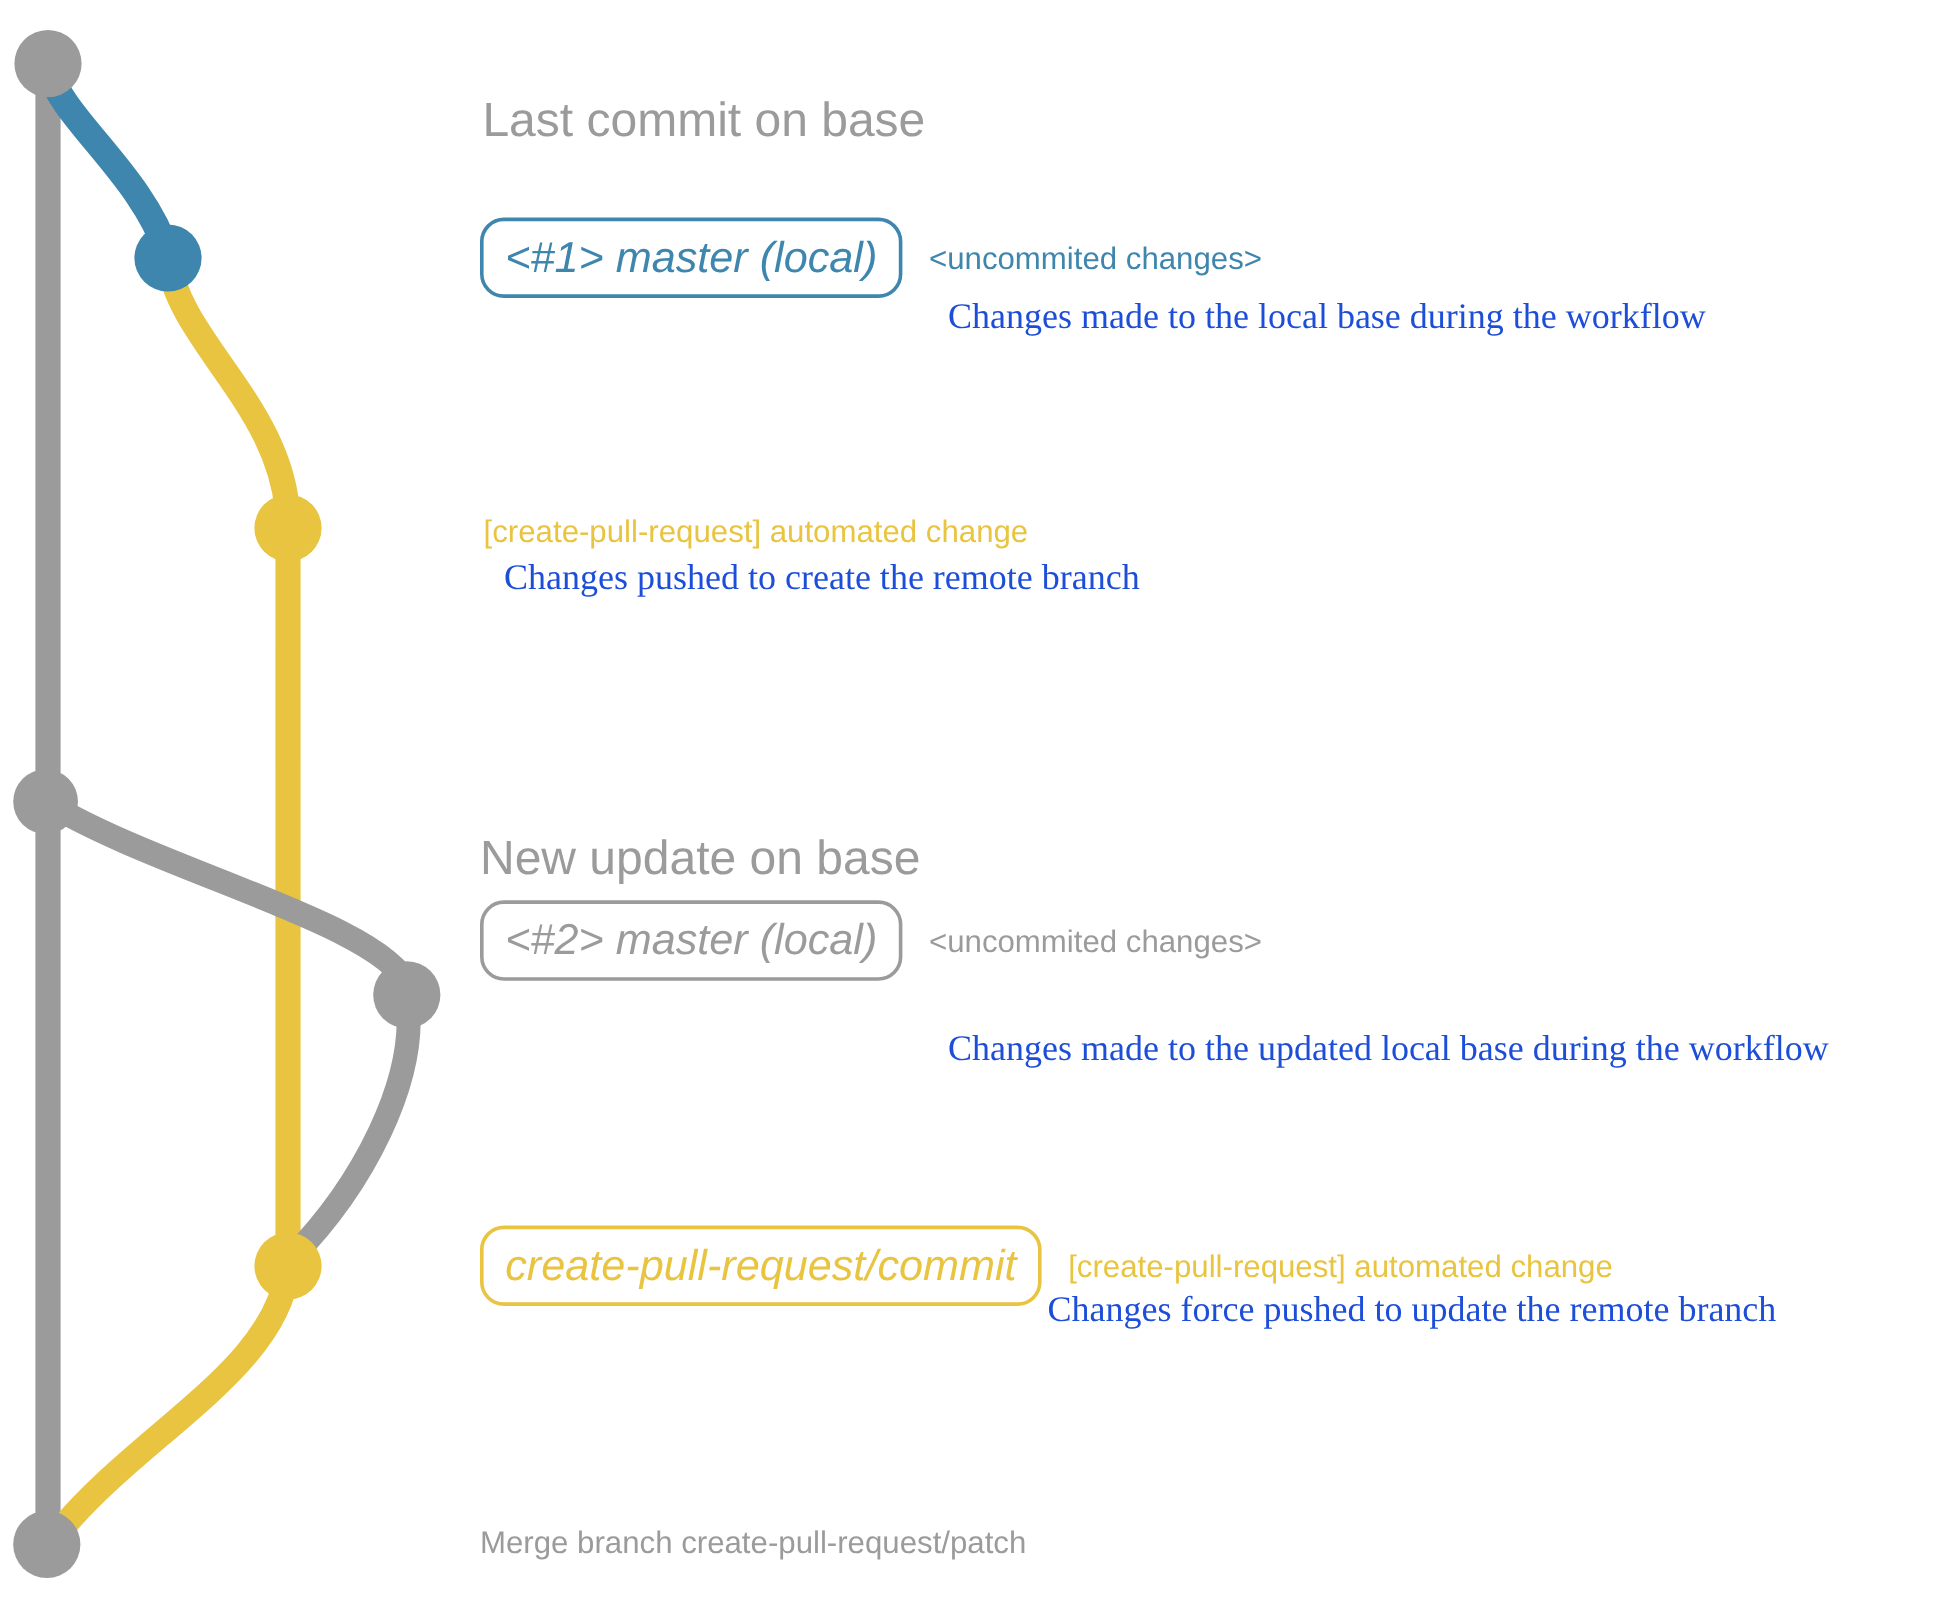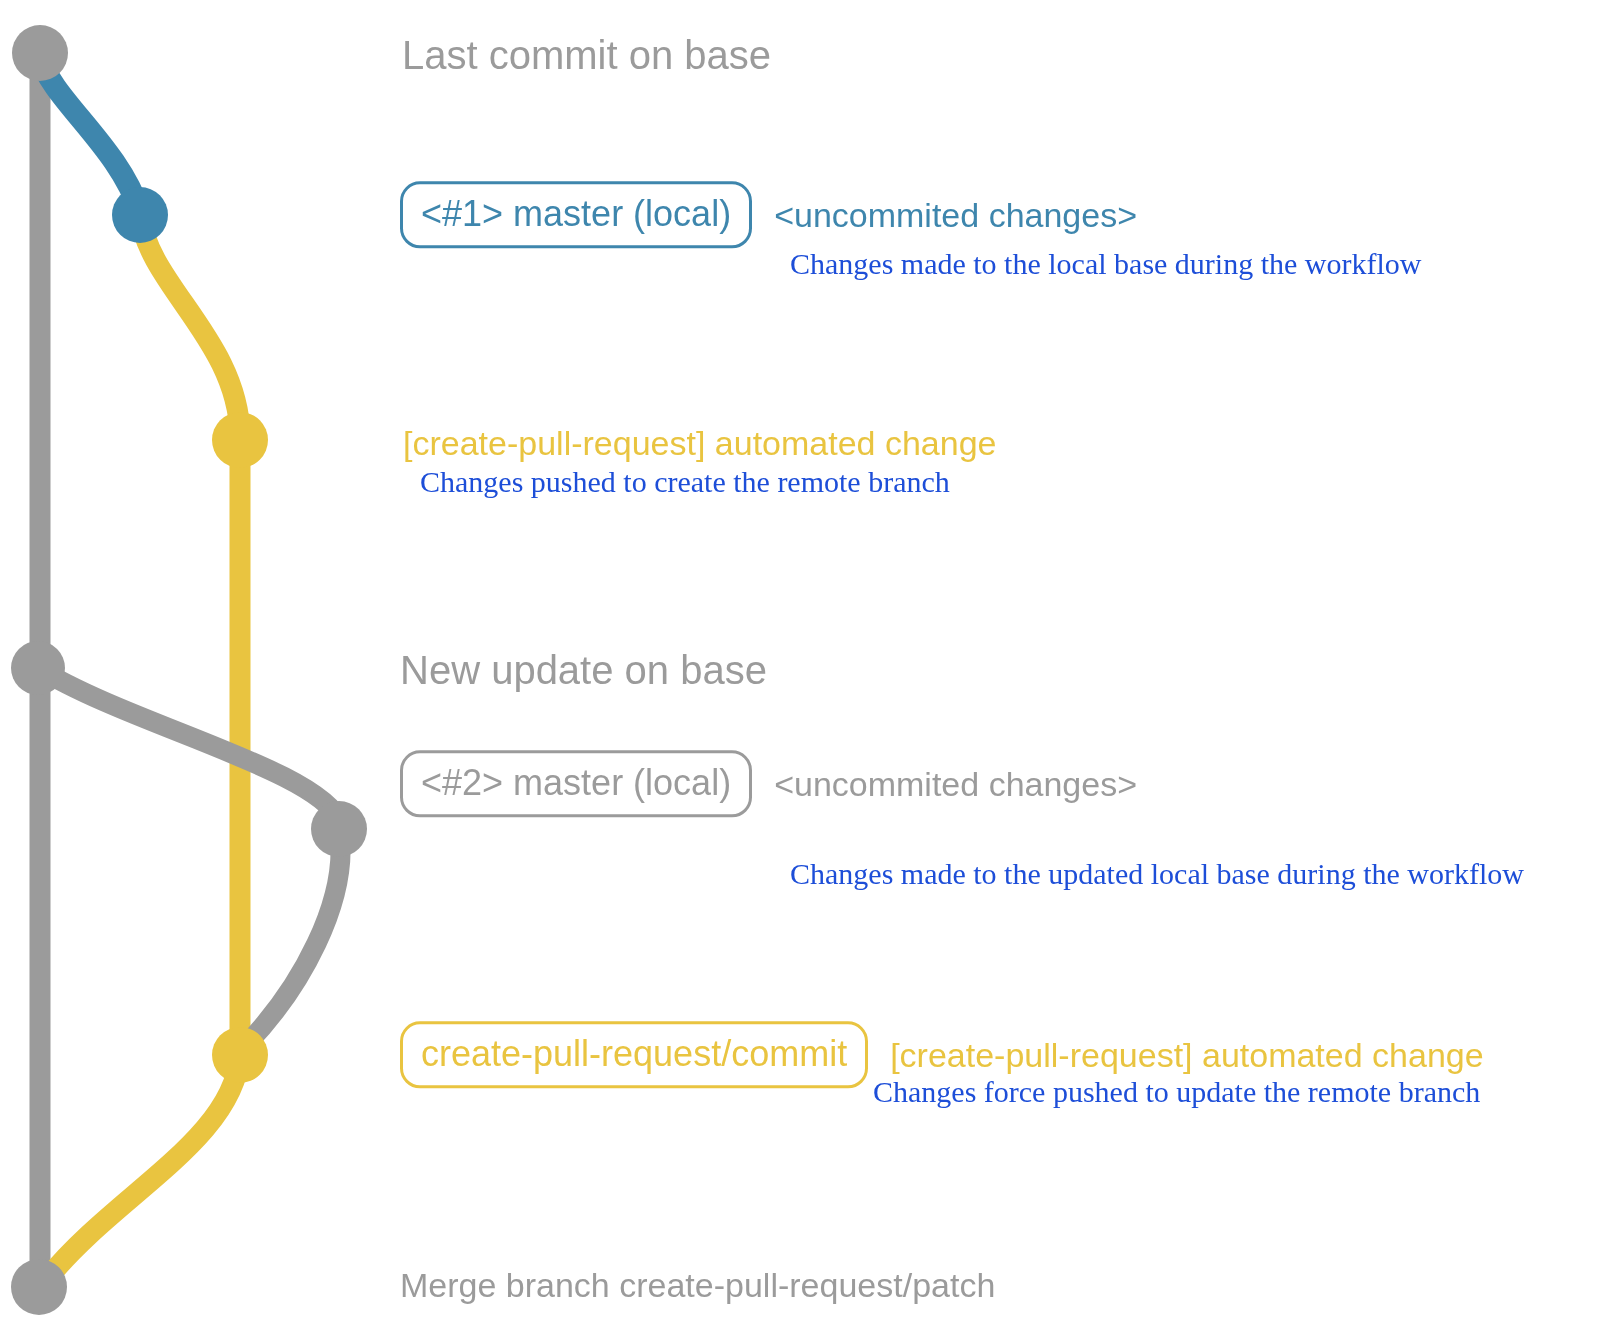--- a/index.html
+++ b/index.html
@@ -8,40 +8,41 @@
     width: 1618px;
     height: 1344px;
     background: #ffffff;
     overflow: hidden;
     font-family: "Liberation Sans", sans-serif;
   }
   .graph-svg { position: absolute; left: 0; top: 0; }
 
   .abs { position: absolute; transform: translateY(-50%); white-space: nowrap; }
 
-  .annot { font-size: 40px; line-height: 1; color: #9b9b9b; }
+  .annot { font-size: 40px; line-height: 1; color: #9b9b9b; margin-top: 45px; }
 
   .row {
     position: absolute;
     transform: translateY(-50%);
     display: flex;
     align-items: center;
     gap: 22px;
     white-space: nowrap;
   }
   .pill {
     display: inline-block;
     border: 3px solid;           
     border-radius: 20px;
     padding: 9px 18px 11px 18px;
     font-size: 36px;
     line-height: 1.15;
     white-space: nowrap;
+    font-style: italic;
   }
-  .msg { font-size: 34px; line-height: 1; white-space: nowrap; }
+  .msg { font-size: 26px; line-height: 1; white-space: nowrap; }
 
   .desc {
     position: absolute;
     transform: translateY(-50%);
     font-family: "Liberation Serif", serif;
     font-size: 30px;
     line-height: 1;
     color: #1d4ed8;
     white-space: nowrap;
   }

